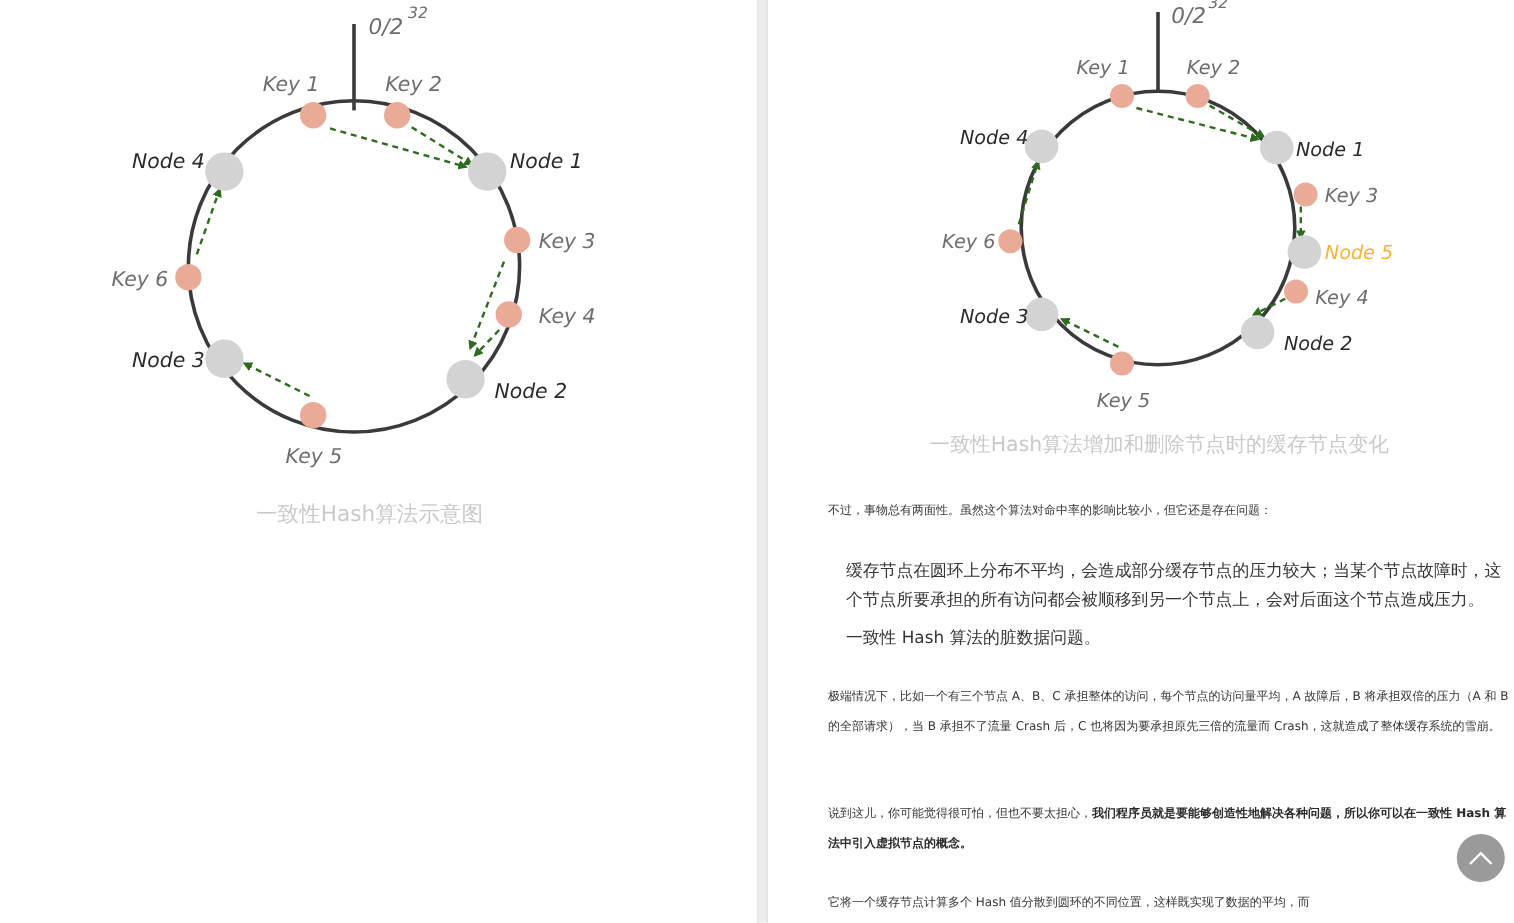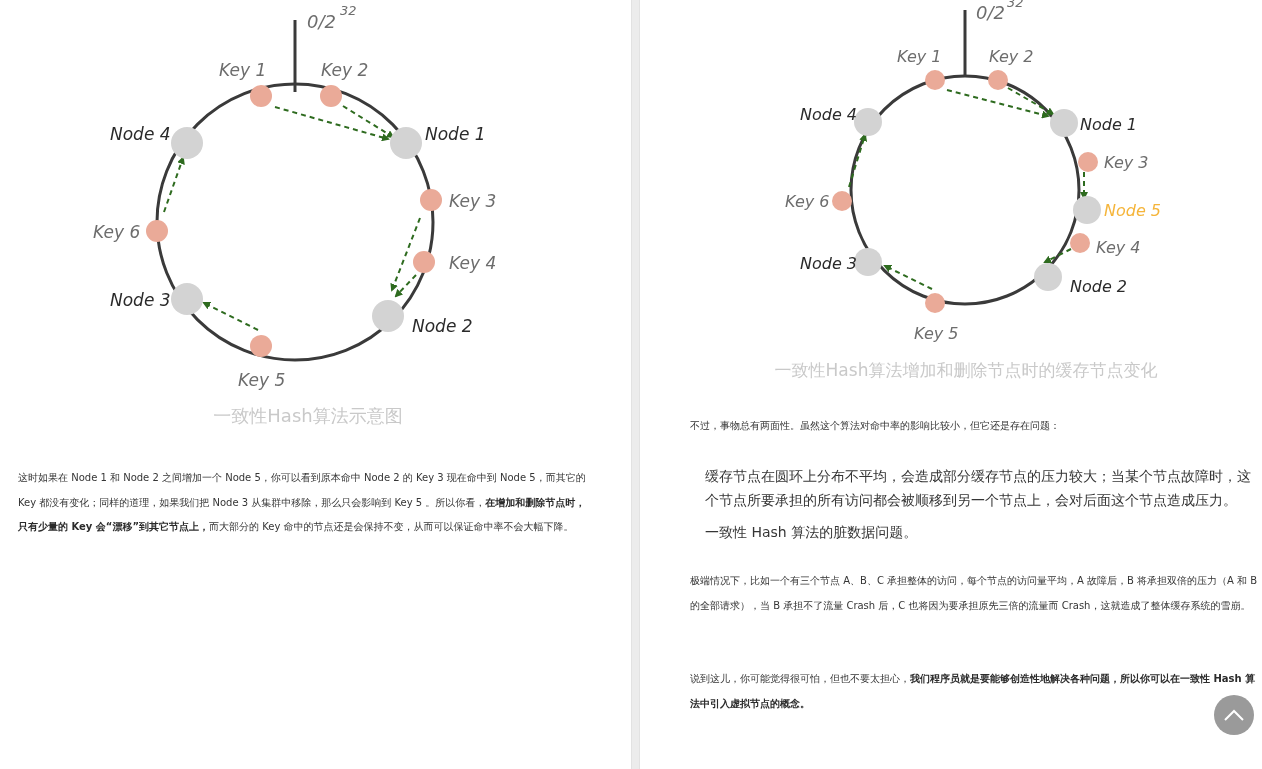--- a/index.html
+++ b/index.html
@@ -74,25 +74,22 @@
     <text class="hand lbl-key" x="449" y="269">Key 4</text>
     <text class="hand lbl-key" x="238" y="386">Key 5</text>
     <text class="hand lbl-key" x="93" y="238">Key 6</text>
 
     <text class="hand lbl-node" x="425" y="140">Node 1</text>
     <text class="hand lbl-node" x="412" y="332">Node 2</text>
     <text class="hand lbl-node" x="110" y="306">Node 3</text>
     <text class="hand lbl-node" x="110" y="140">Node 4</text>
   </svg>
 
-  <div class="caption" style="left:0;width:616px;top:404px;">一致性Hash算法示意图</div>
+  <div class="caption" style="left:0;width:616px;top:416px;">一致性Hash算法示意图</div>
 
-  <p class="para" style="left:18px;top:466px;width:572px;">
-    <span>这时如果在 Node 1 和 Node 2 之间增加一个 Node 5，你可以看到原本命中 Node 2 的 Key 3 现在命中到 Node 5，而其它的 Key 都没有变化；同样的道理，如果我们把 Node 3 从集群中移除，那么只会影响到 Key 5 。所以你看，</span><b>在增加和删除节点时，只有少量的 Key 会“漂移”到其它节点上，</b><span>而大部分的 Key 命中的节点还是会保持不变，从而可以保证命中率不会大幅下降。</span>
-  </p>
 </div>
 
 <div class="divider"></div>
 
 <div class="pane pane-right">
   <svg class="diagram" style="left:0;top:0;" width="622" height="360" viewBox="640 0 622 360">
     <defs>
       <marker id="arrR" markerWidth="8" markerHeight="8" refX="6" refY="4" orient="auto" markerUnits="userSpaceOnUse">
         <path d="M0,0 L8,4 L0,8 z" fill="#2e6b1f"></path>
       </marker>
@@ -147,19 +144,20 @@
 
   <div class="bq" style="left:65px;top:520px;width:557px;">一致性 Hash 算法的脏数据问题。</div>
   <div class="bq" style="left:65px;top:464px;width:557px;">缓存节点在圆环上分布不平均，会造成部分缓存节点的压力较大；当某个节点故障时，这个节点所要承担的所有访问都会被顺移到另一个节点上，会对后面这个节点造成压力。</div>
 
   <p class="para" style="left:50px;top:667px;width:572px;">
     <span>说到这儿，你可能觉得很可怕，但也不要太担心，</span><b>我们程序员就是要能够创造性地解决各种问题，所以你可以在一致性 Hash 算法中引入虚拟节点的概念。</b>
   </p>
 
   <p class="para" style="left:50px;top:569px;width:572px;">极端情况下，比如一个有三个节点 A、B、C 承担整体的访问，每个节点的访问量平均，A 故障后，B 将承担双倍的压力（A 和 B 的全部请求），当 B 承担不了流量 Crash 后，C 也将因为要承担原先三倍的流量而 Crash，这就造成了整体缓存系统的雪崩。</p>
 
+  <p class="para" style="left:50px;top:741px;width:572px;white-space:nowrap;">它将一个缓存节点计算多个 Hash 值分散到圆环的不同位置，这样既实现了数据的平均，而</p>
 </div>
 
 <div class="back-top">
   <svg width="22" height="14" viewBox="0 0 22 14">
     <polyline points="2,12 11,3 20,12" fill="none" stroke="#ffffff" stroke-width="2"></polyline>
   </svg>
 </div>
 
 </body></html>

